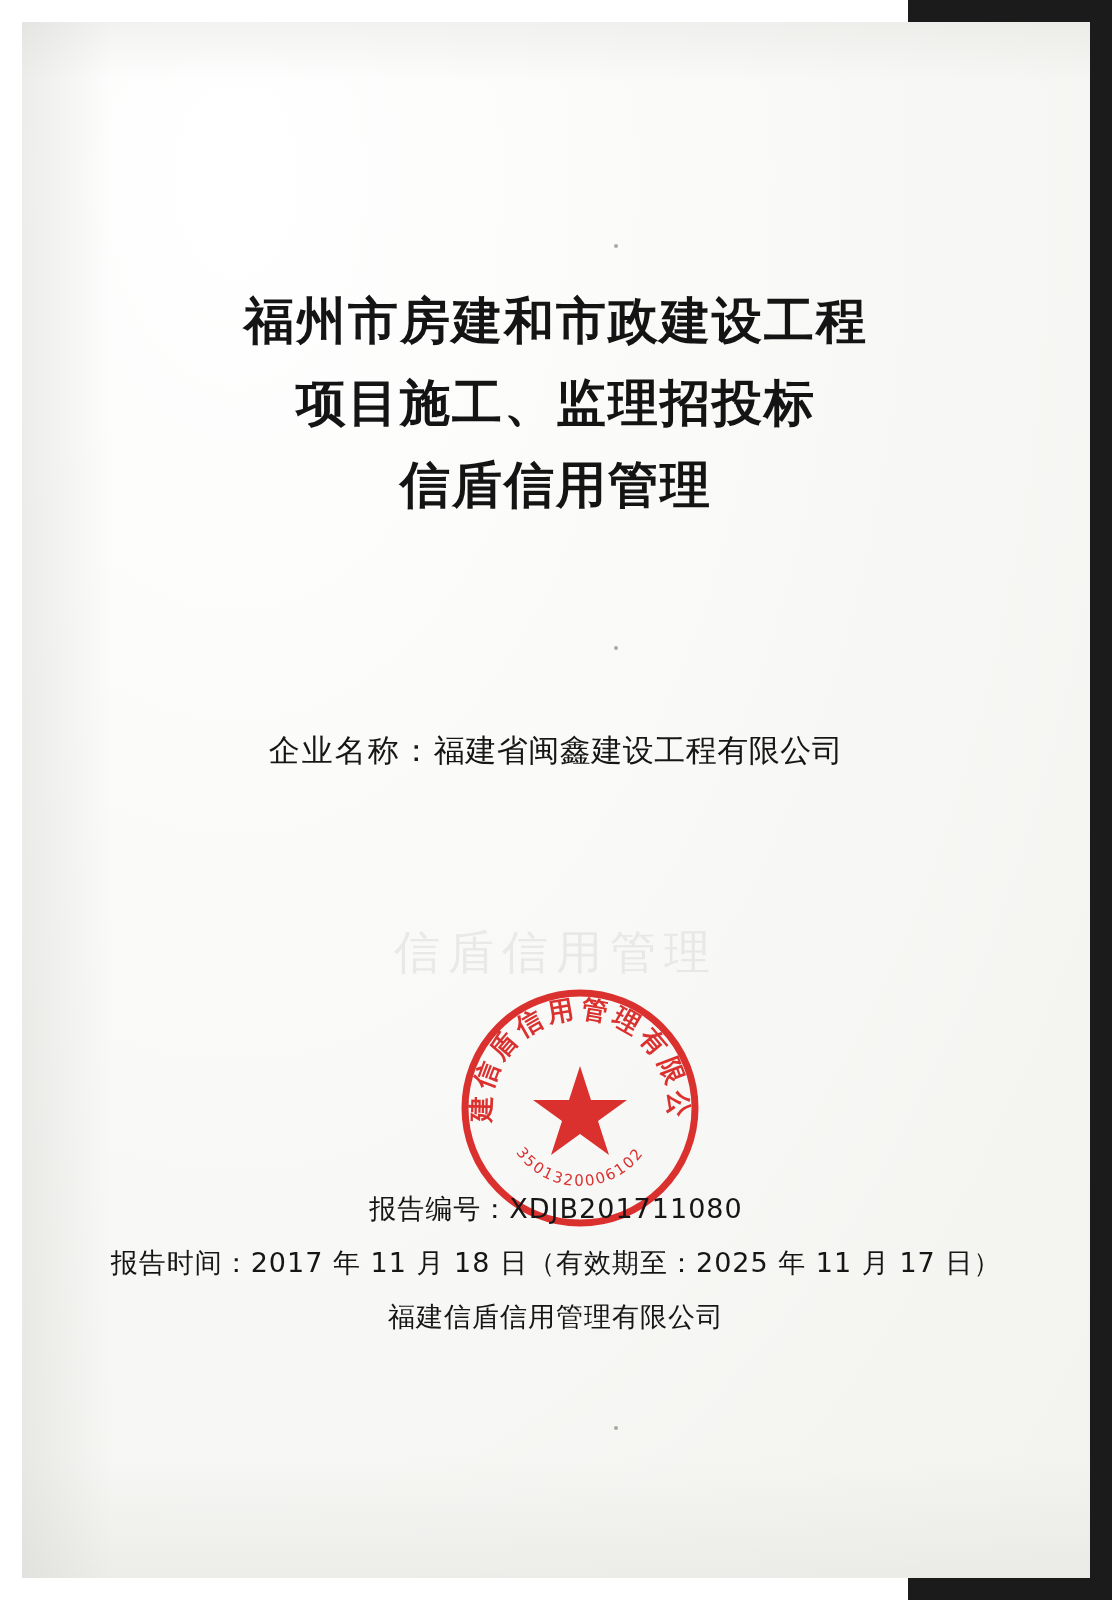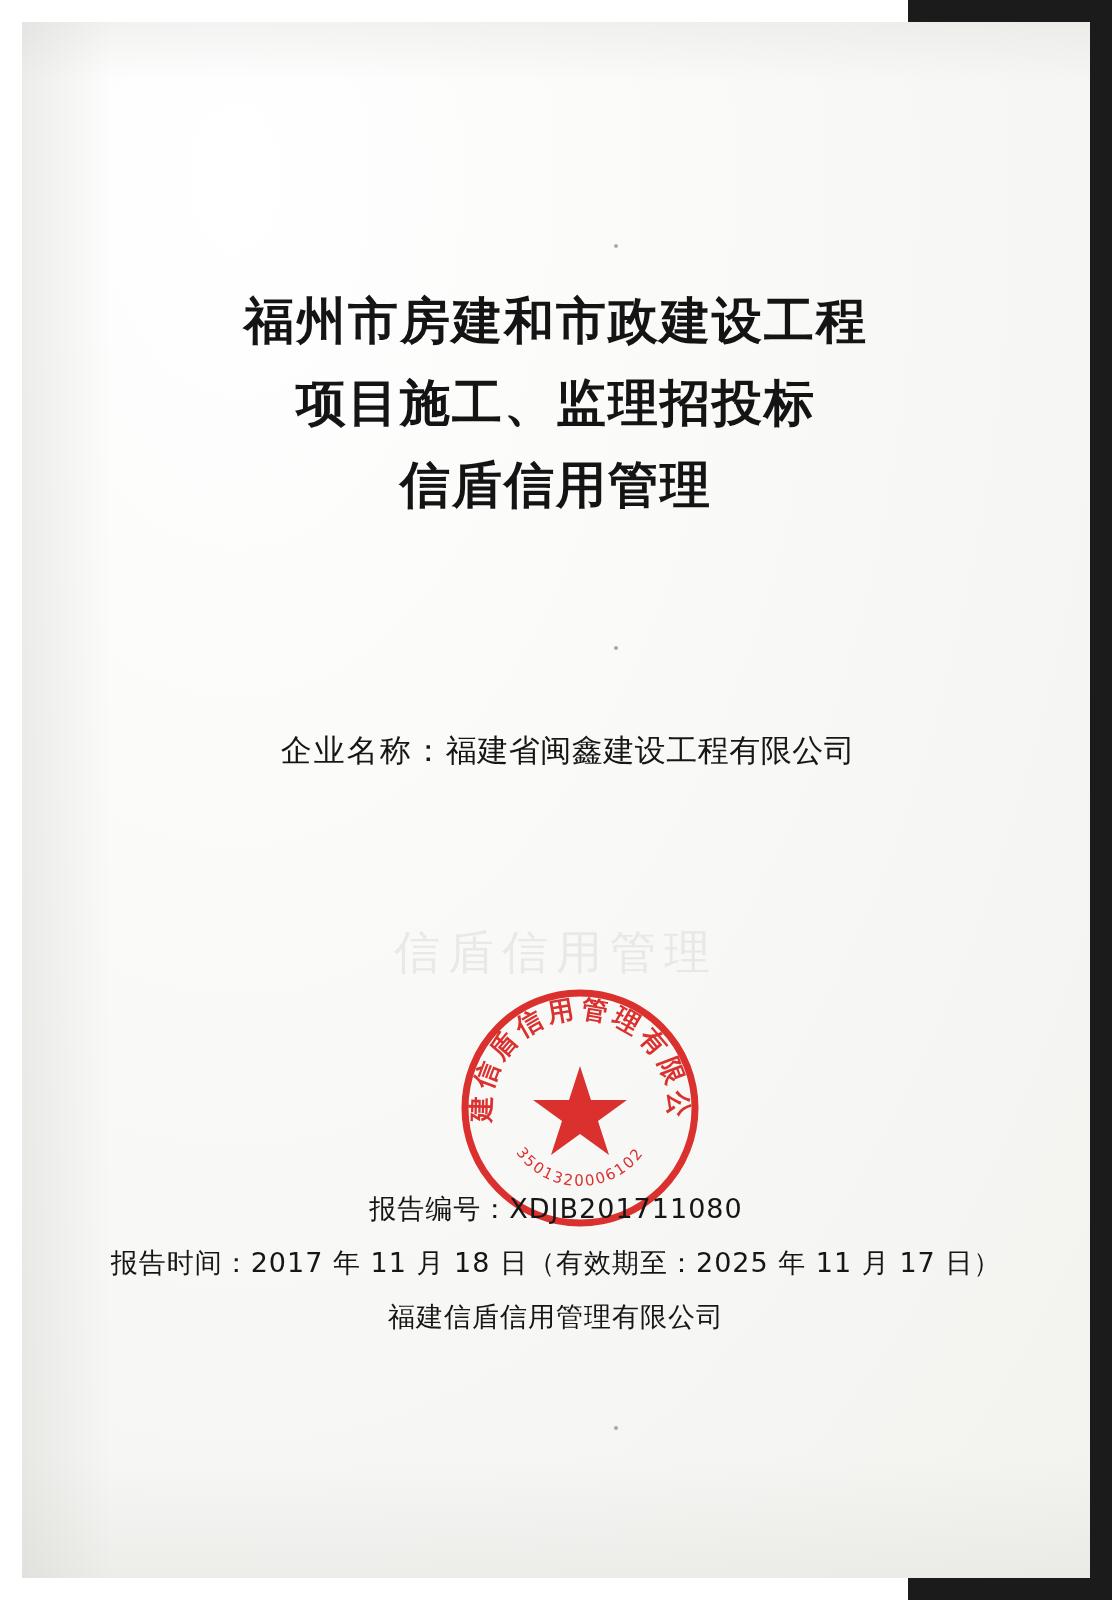--- a/index.html
+++ b/index.html
@@ -81,21 +81,21 @@
     font-size: 50px;
     line-height: 82px;
     letter-spacing: 2px;
     color: #141414;
     white-space: nowrap;
   }
 
   
   .info-block {
     position: absolute;
-    left: 12px;
+    left: 0;
     top: 700px;
     width: 100%;
     text-align: center;
   }
   .info-line {
     font-family: "DejaVu Sans", "Liberation Sans", sans-serif;
     font-size: 31px;
     line-height: 56px;
     color: #161616;
     letter-spacing: 1px;

